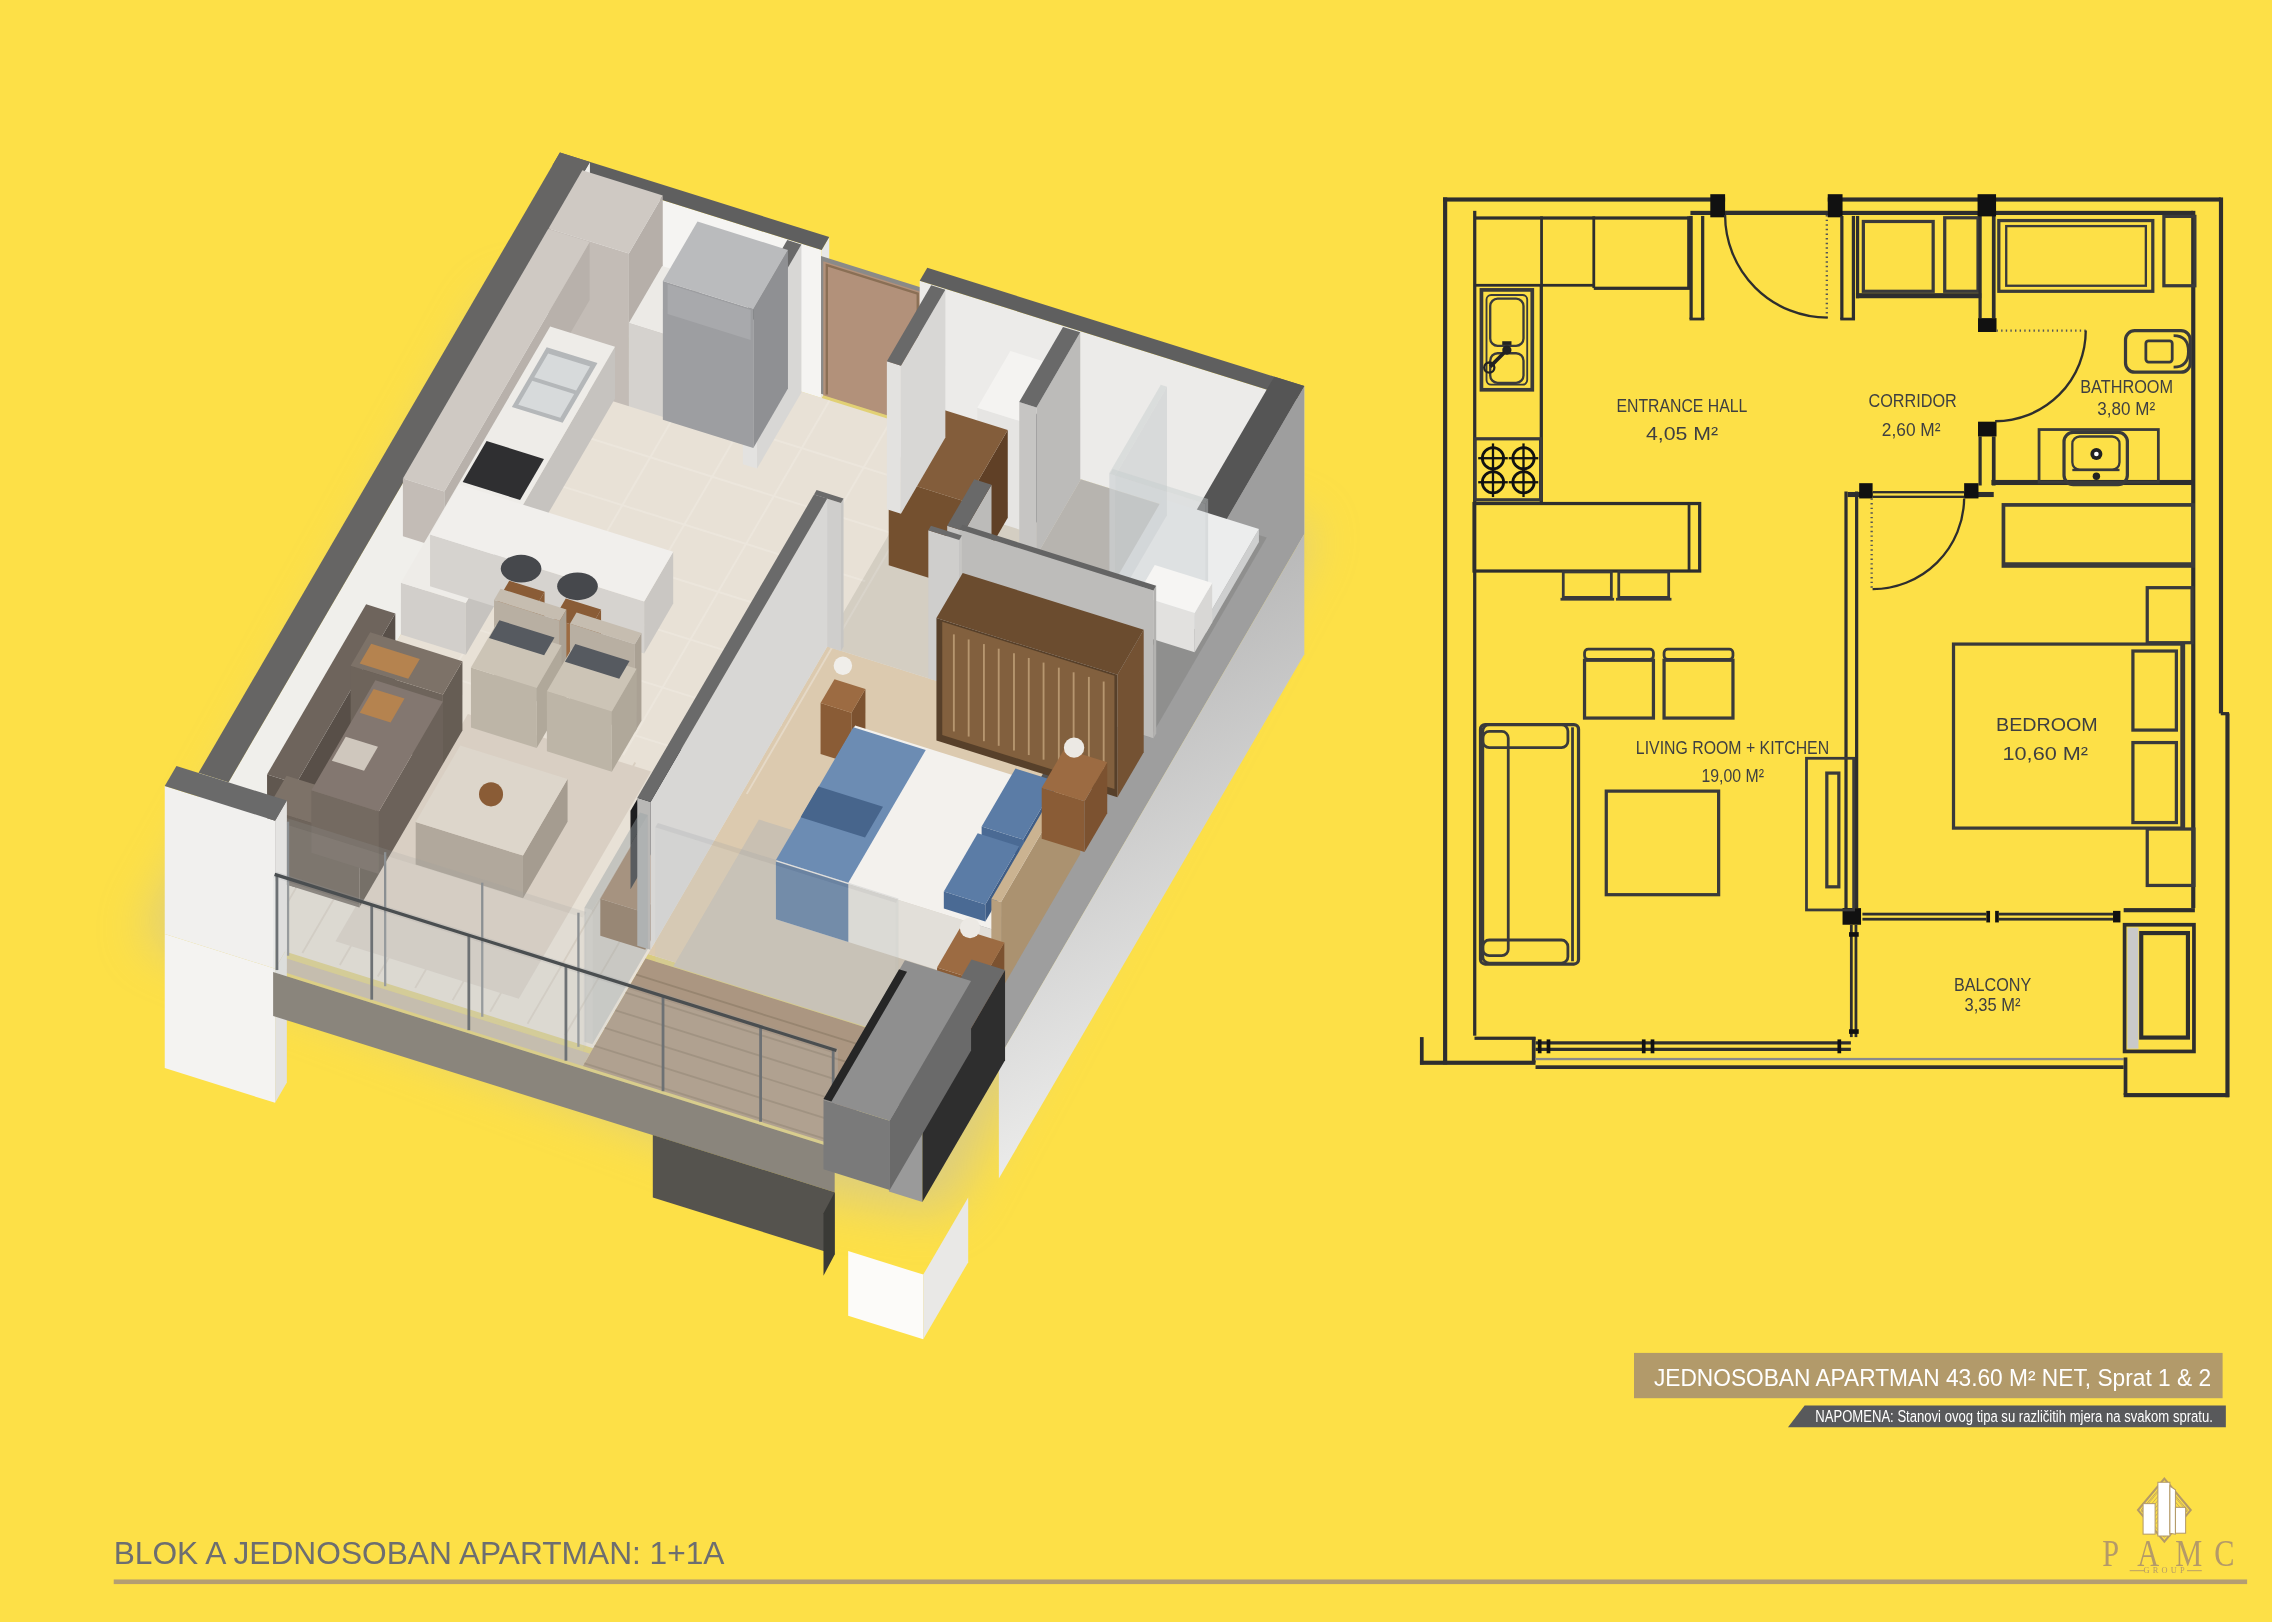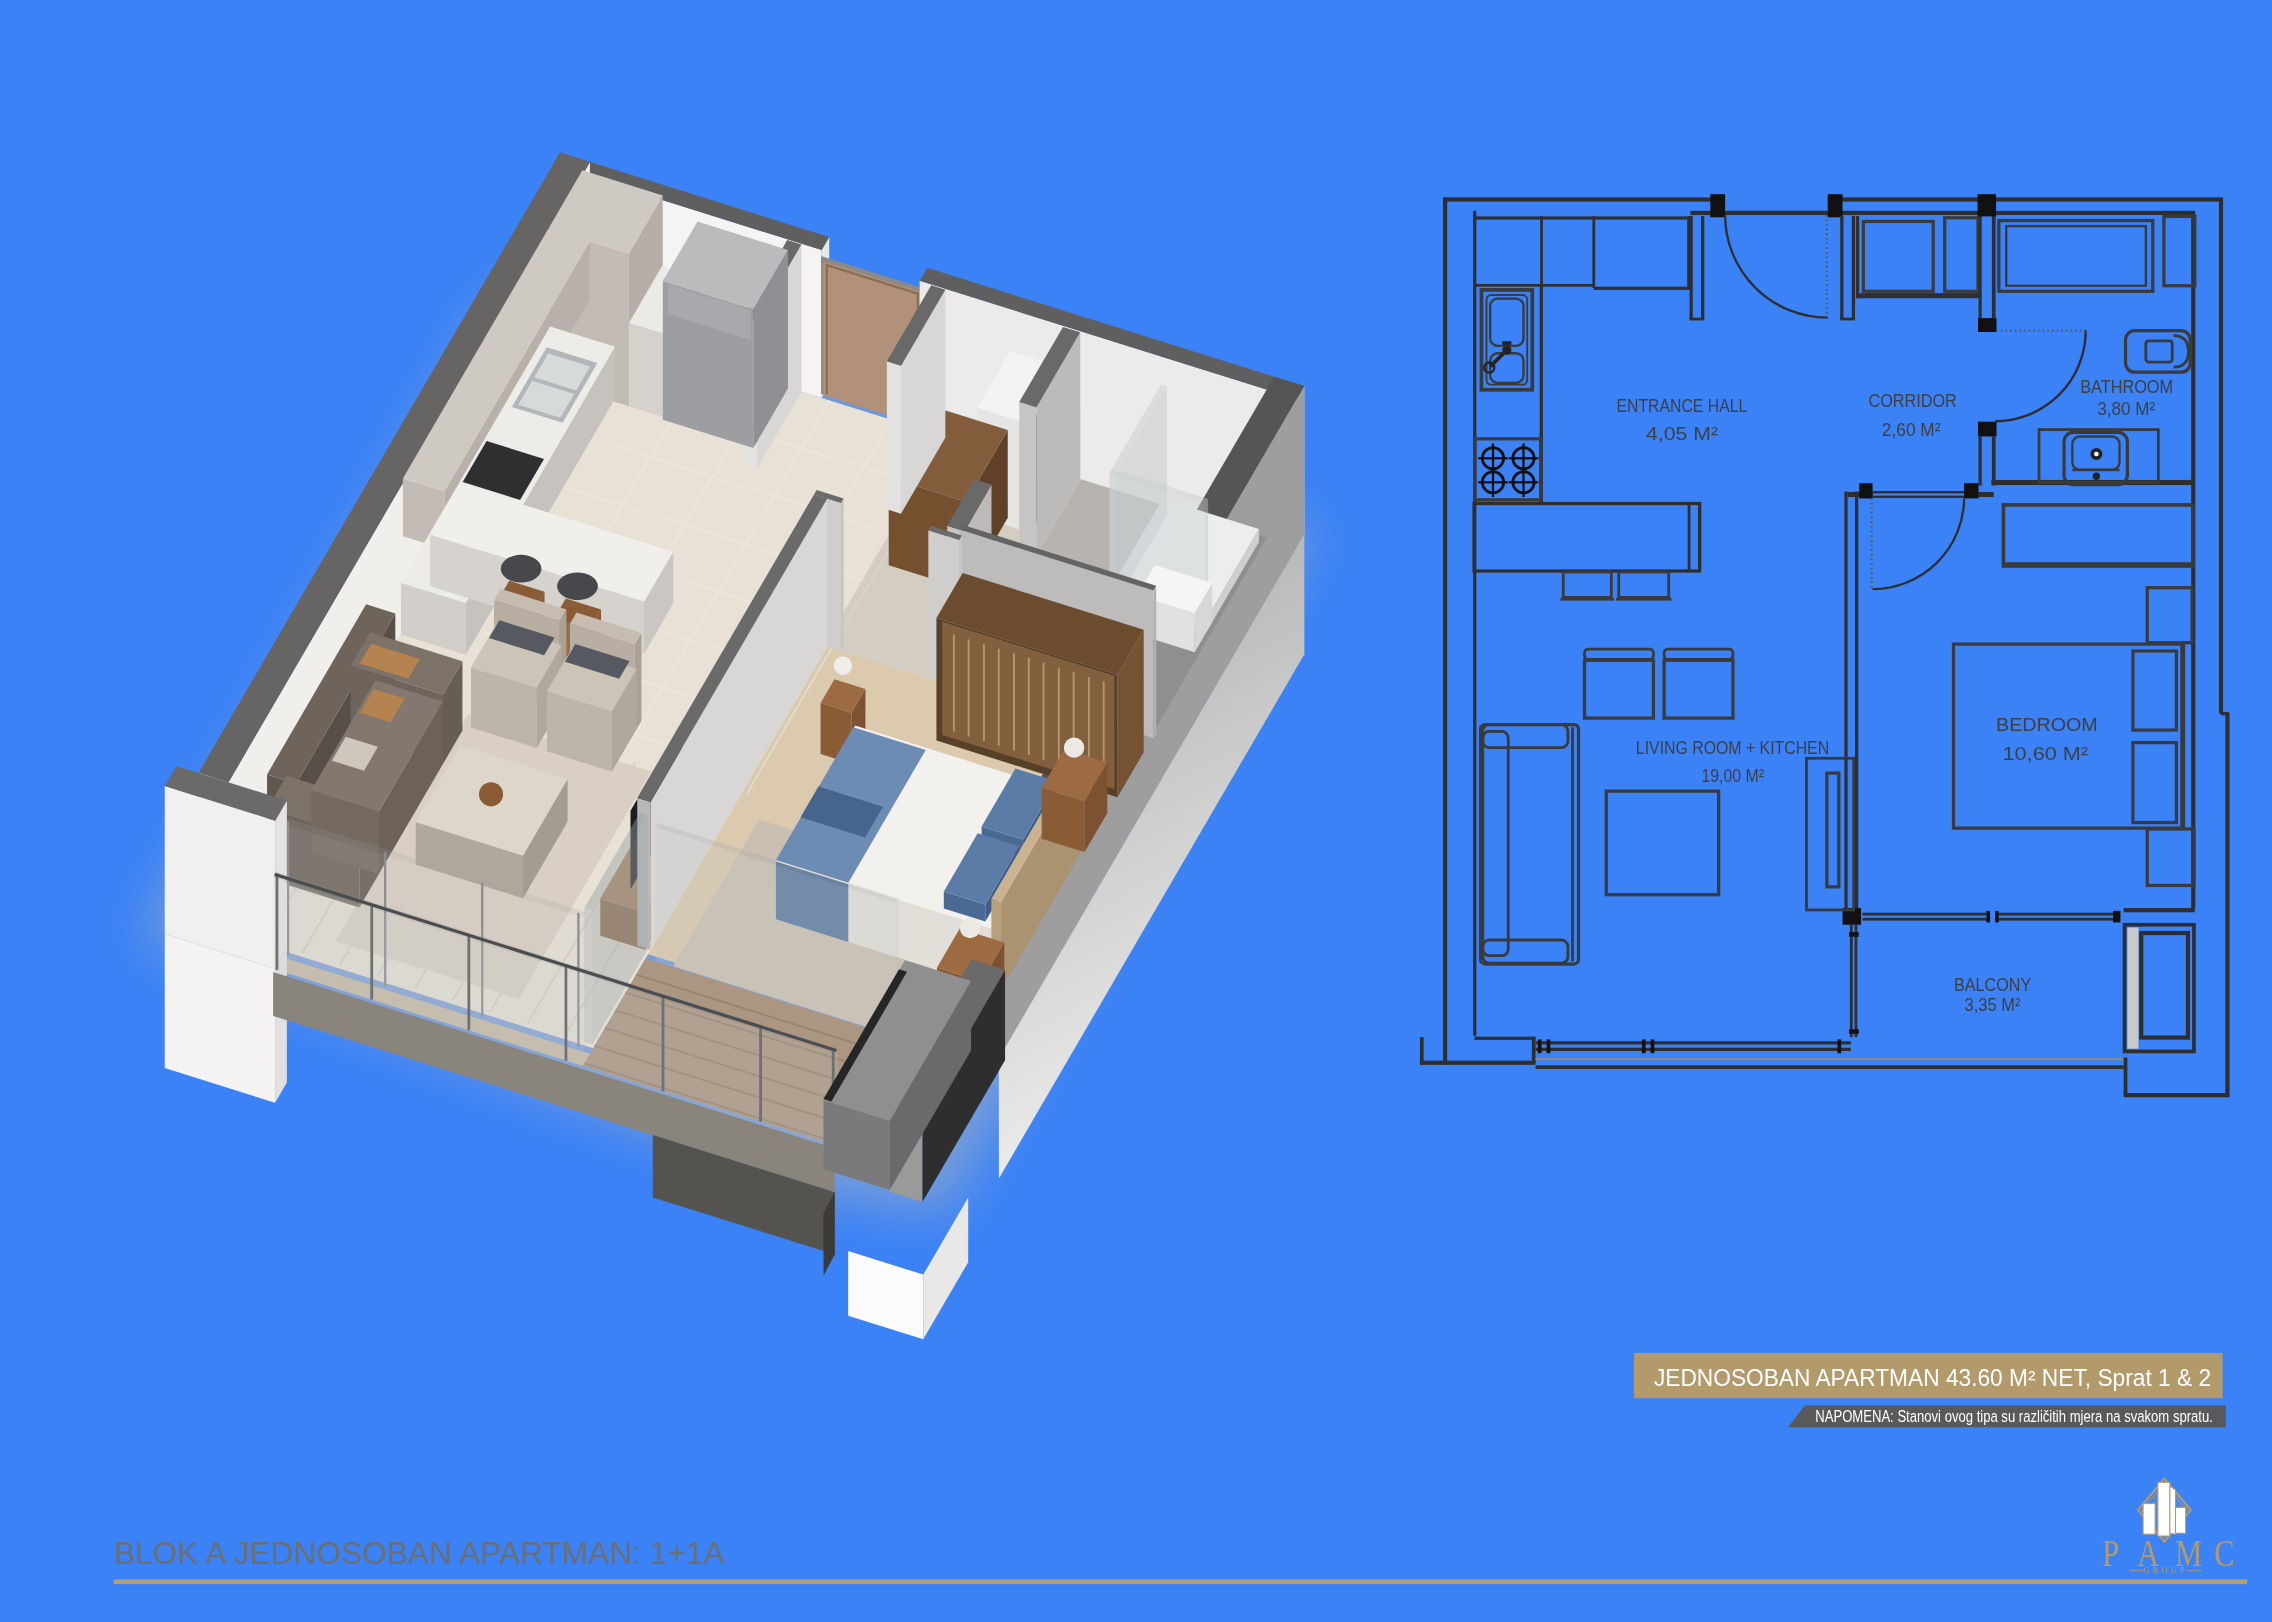--- a/index.html
+++ b/index.html
@@ -1,15 +1,15 @@
 <!DOCTYPE html>
 <html style="font-size:7.4px"><head><meta charset="utf-8">
 <style>
 html,body{margin:0;padding:0;background:#ffffff;}
-#page{position:relative;width:2273px;height:1622px;background:#3b82f6;overflow:hidden;}
+#page{position:relative;width:2273px;height:1622px;background:#fde047;overflow:hidden;}
 .pl{fill:#3e3f41;font-family:"Liberation Sans",sans-serif;}
 </style></head>
 <body>
 <div id="page">
 <svg width="2273" height="1622" viewBox="0 0 4914 3508">
 <defs>
 <filter id="blur70" x="-20%" y="-20%" width="140%" height="140%">
           <feGaussianBlur stdDeviation="55"></feGaussianBlur>
         </filter>
 <linearGradient id="ewgrad" x1="0" y1="0" x2="0.25" y2="1">

